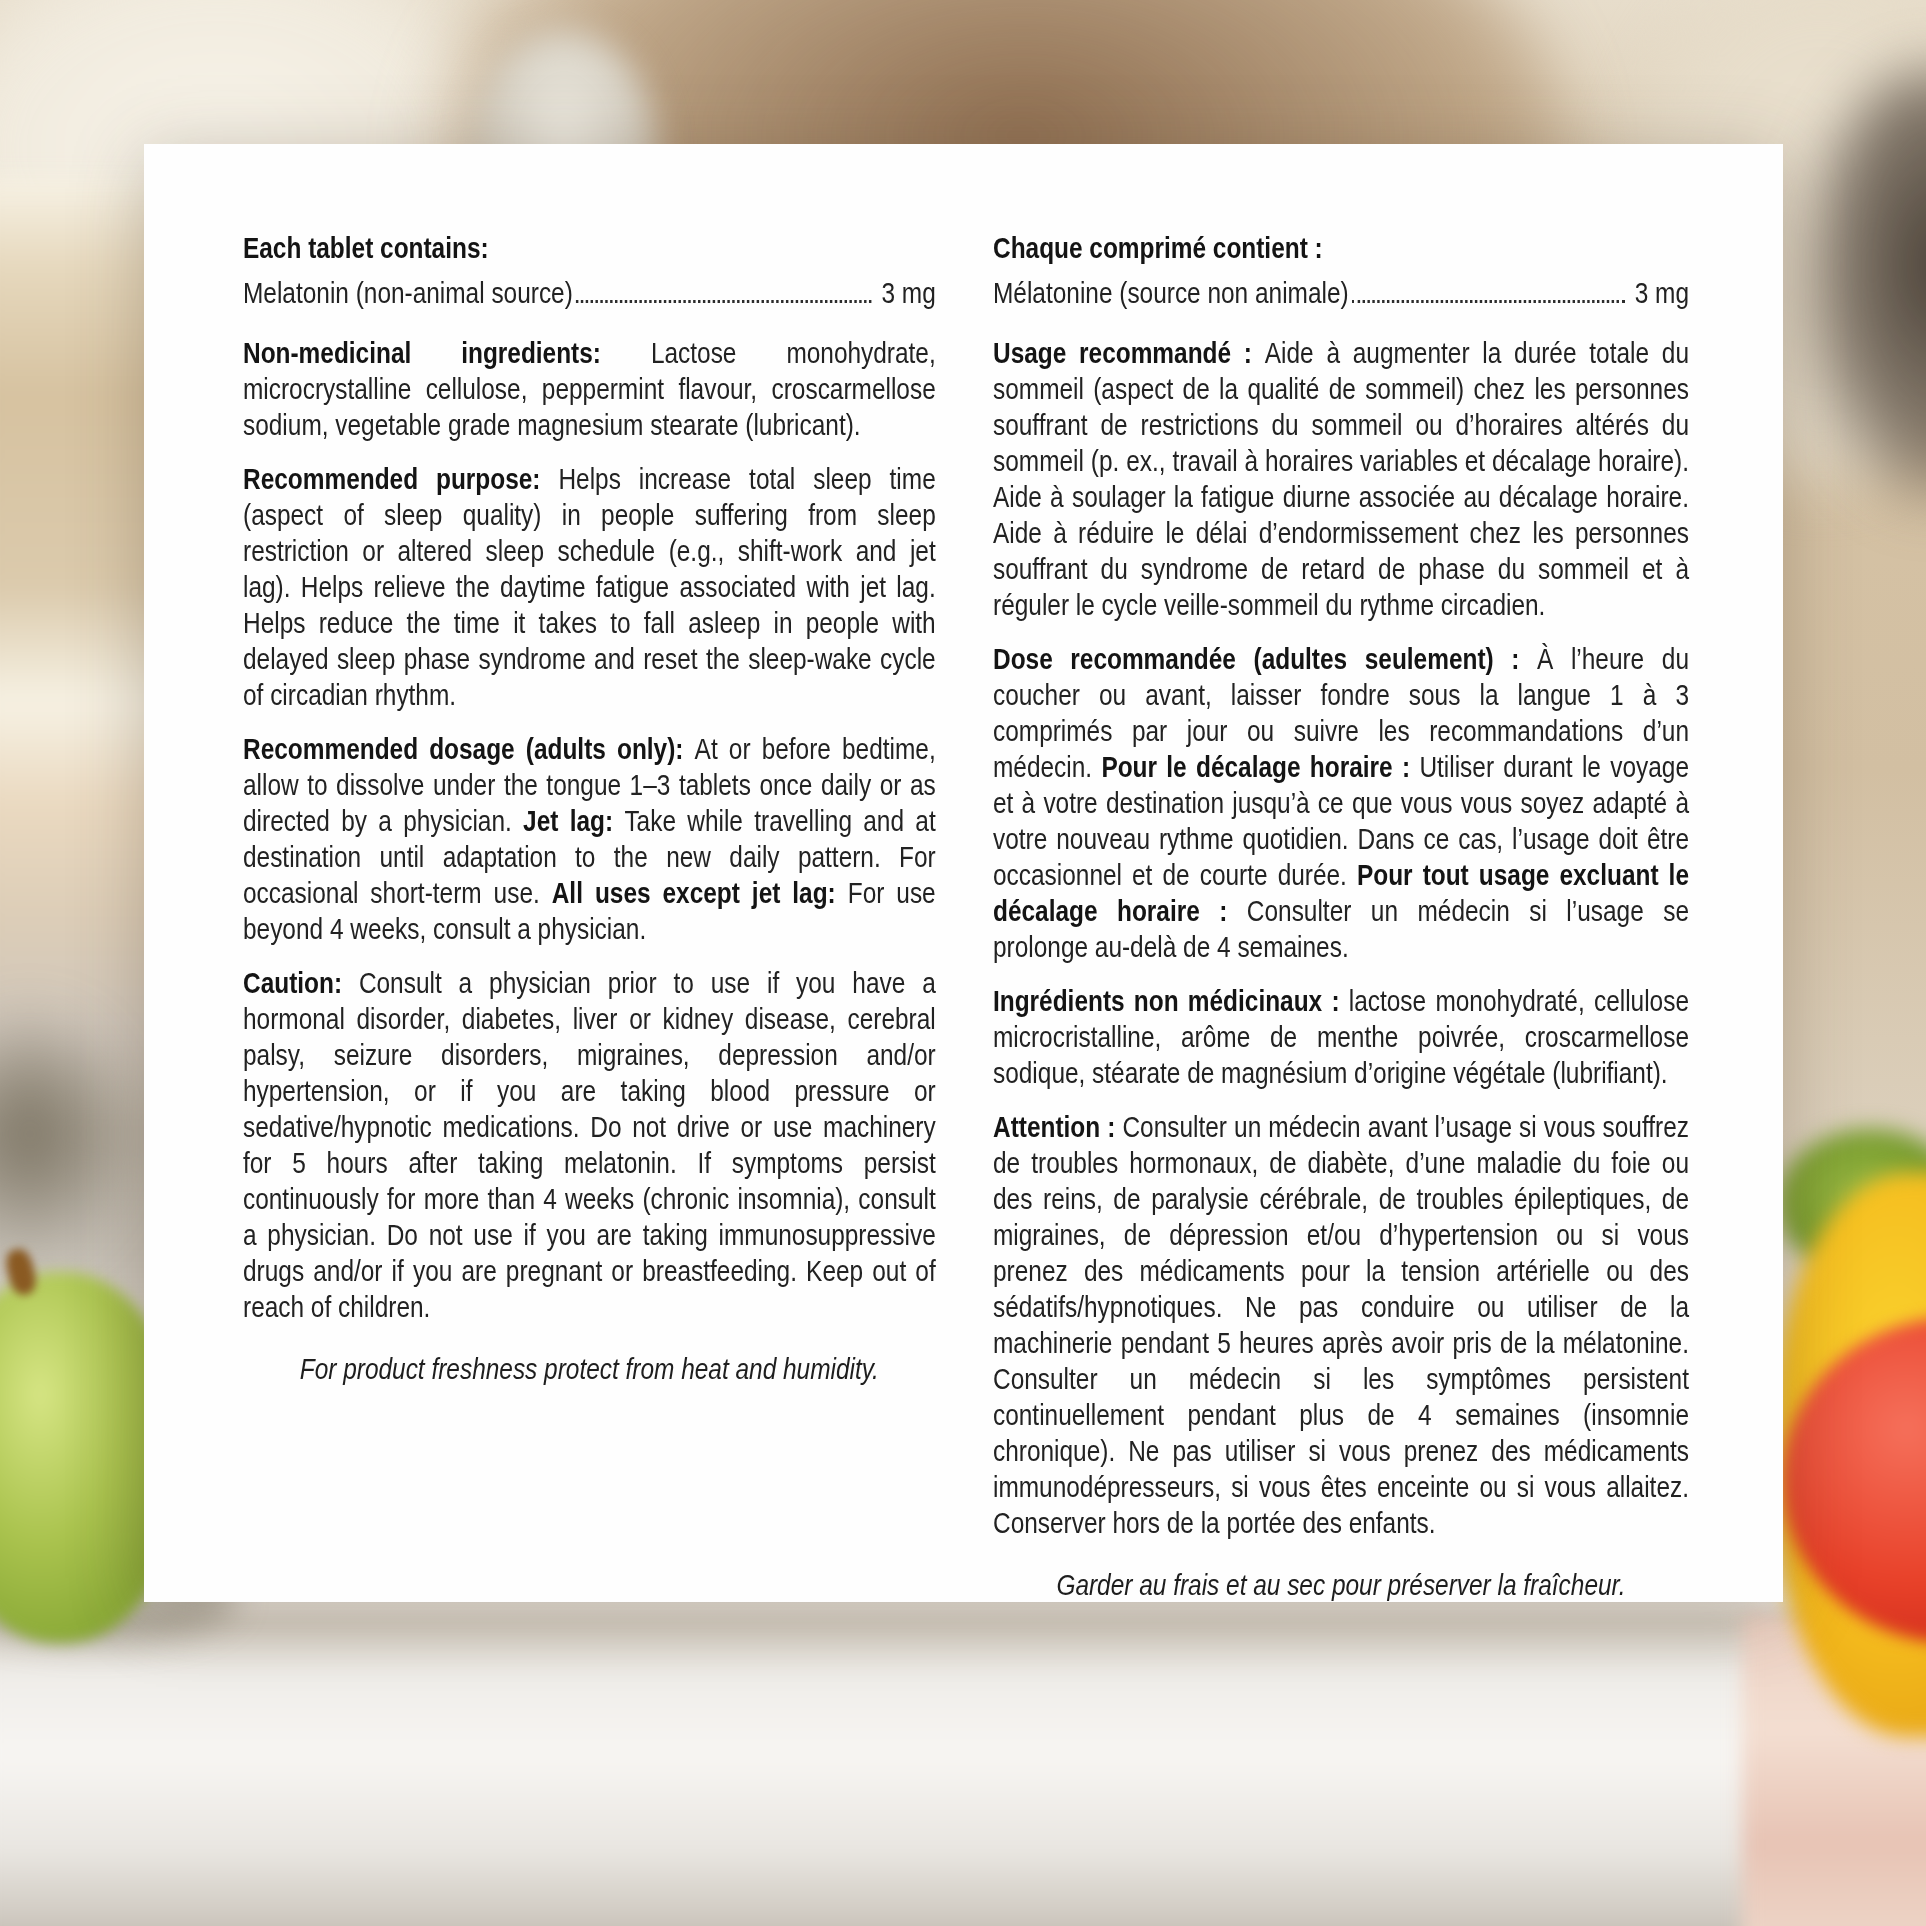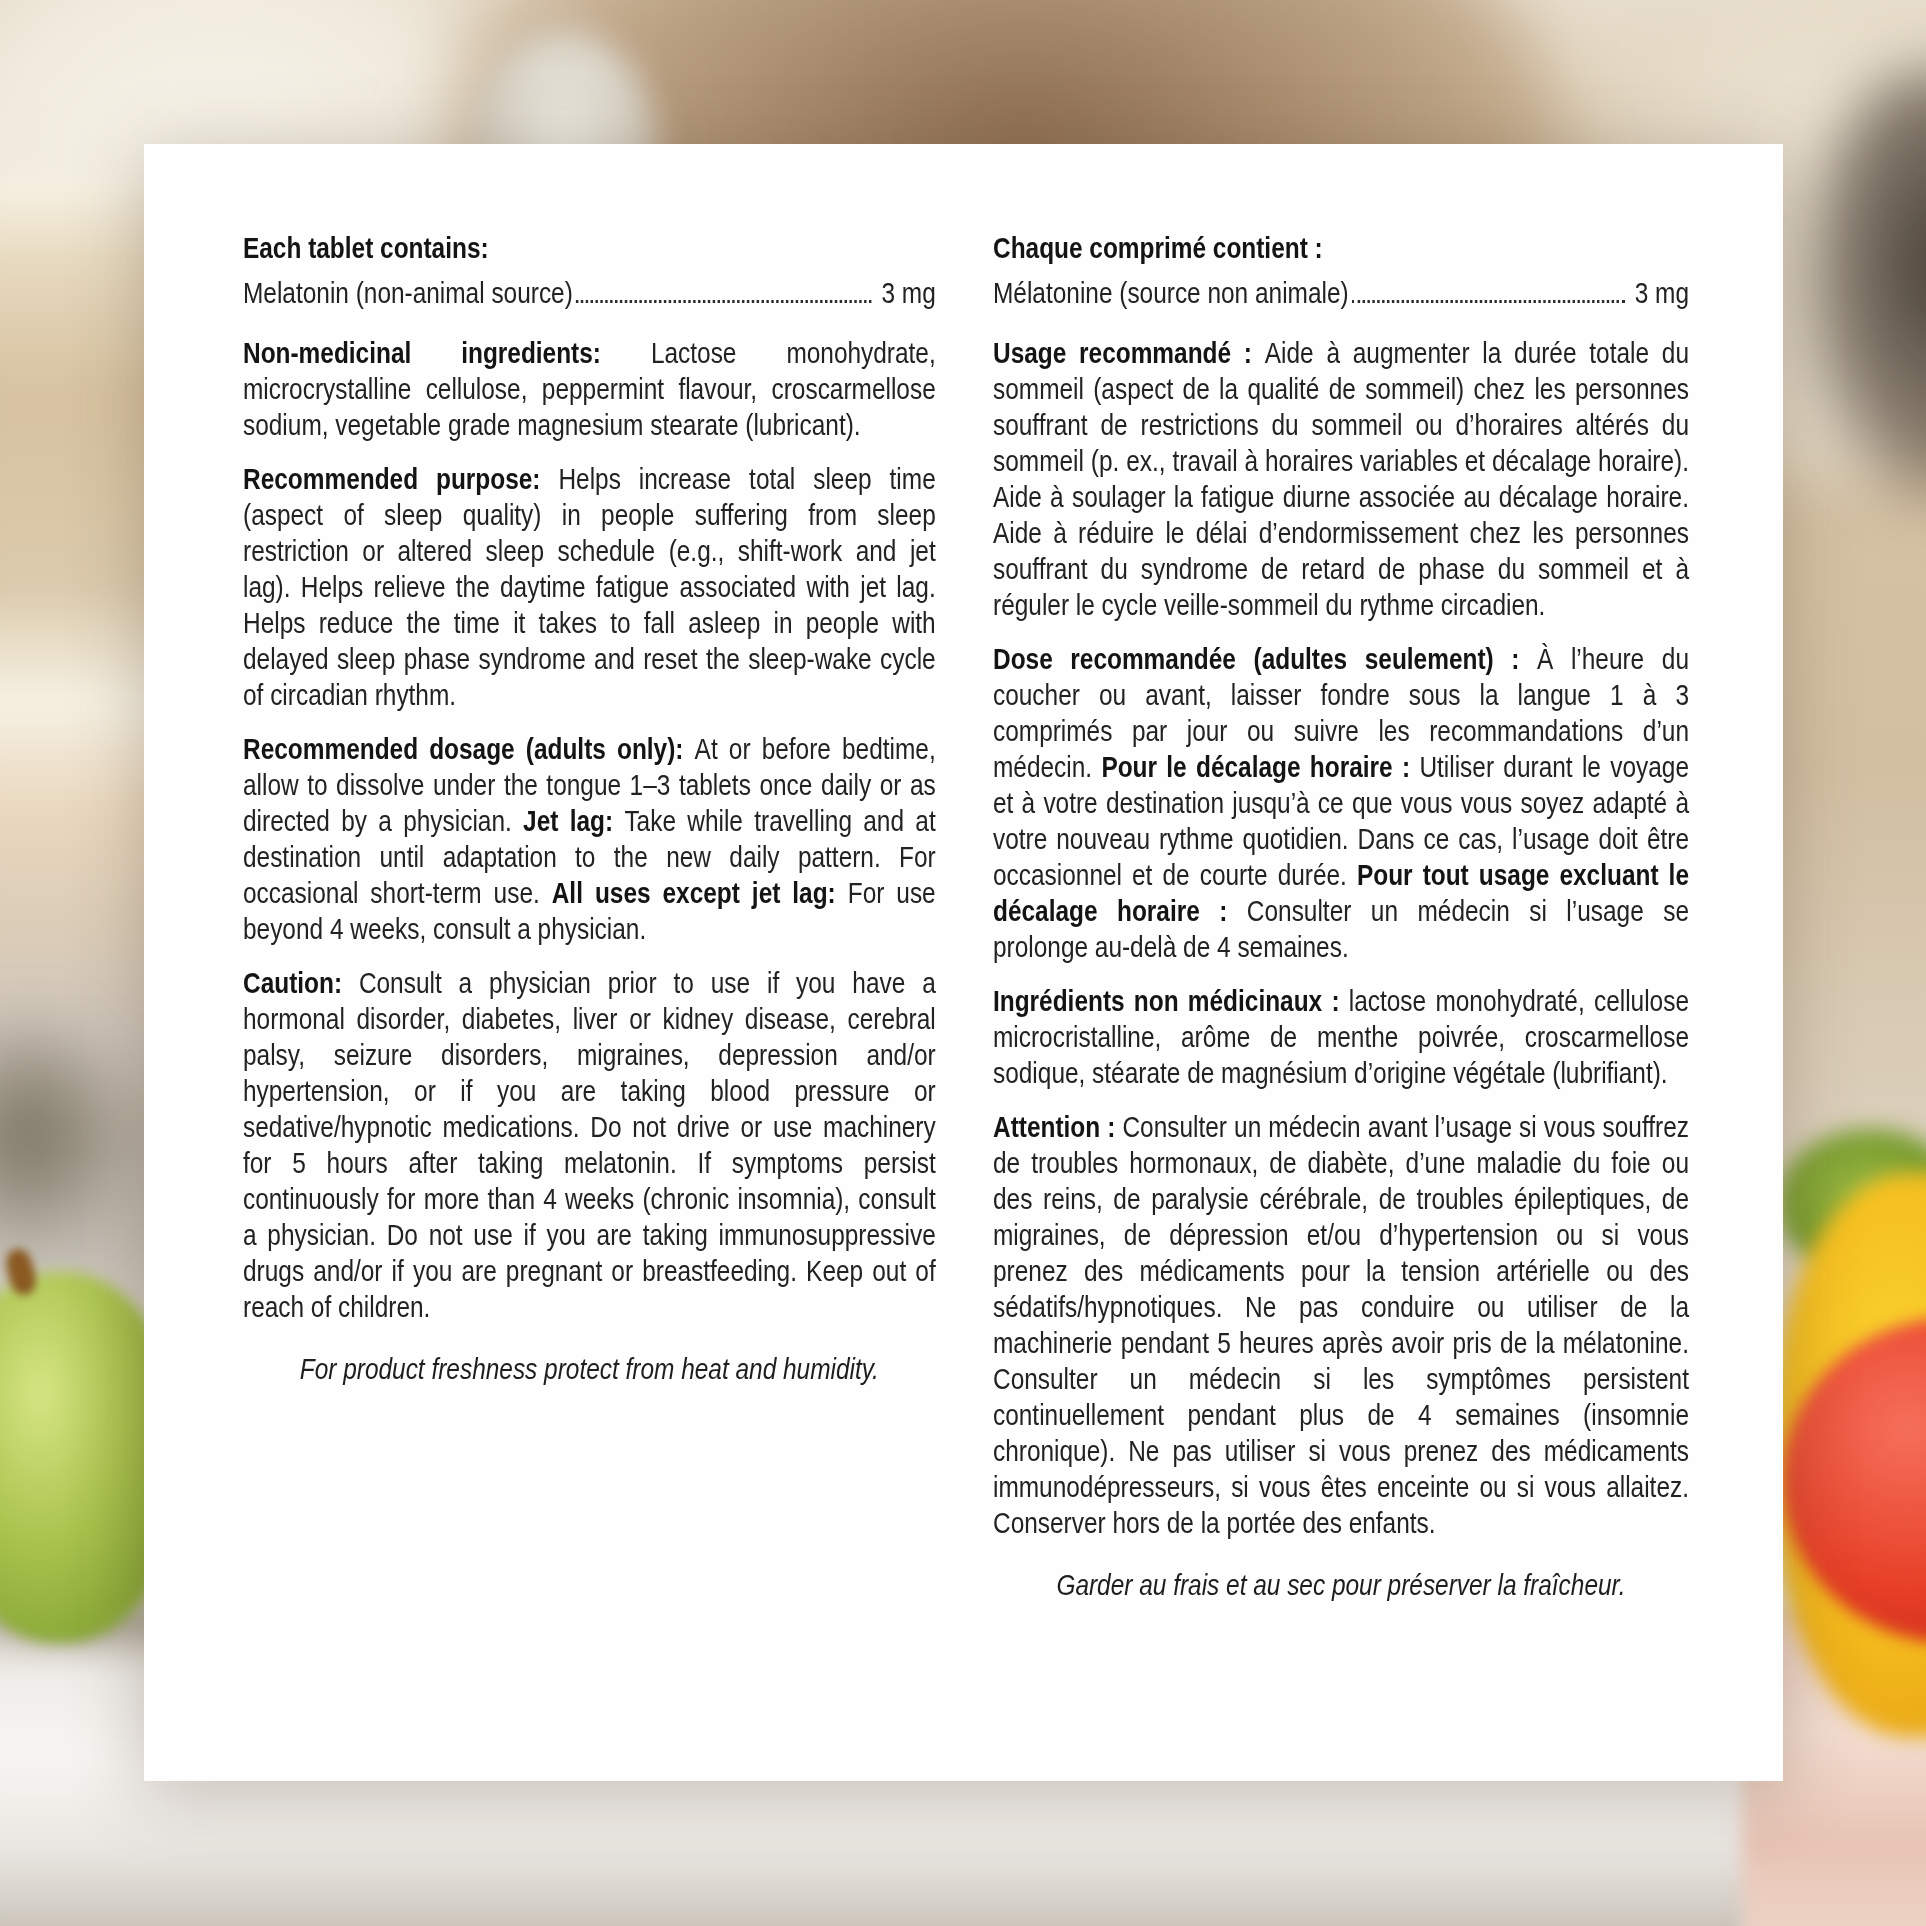--- a/index.html
+++ b/index.html
@@ -41,21 +41,21 @@
   .bg-apple-stem      { left:8px; top:1249px; width:26px; height:46px; border-radius:40%;
     background: #8a5a22; transform: rotate(-14deg); filter: blur(4px); }
   .bg-green-pepper    { left:1777px; top:1129px; width:188px; height:149px; border-radius:50%;
     background: radial-gradient(ellipse at 45% 45%, #9cba45 0%, #73982b 60%, rgba(115,152,43,0) 85%); filter: blur(11px); }
   .bg-yellow-pepper   { left:1772px; top:1173px; width:297px; height:564px; border-radius:46%;
     background: radial-gradient(ellipse at 42% 38%, #fad42f 0%, #f4ba1d 52%, #e19d12 85%); filter: blur(10px); }
   .bg-red-tomato      { left:1782px; top:1317px; width:347px; height:327px; border-radius:50%;
     background: radial-gradient(circle at 36% 34%, #f5705b 0%, #e84129 50%, #c52415 88%); filter: blur(8px); }
 
   .card {
-    position: absolute; left: 144px; top: 144px; width: 1639px; height: 1637px;
+    position: absolute; left: 144px; top: 144px; width: 1639px; height: 1458px;
     background: #fefefe; z-index: 10; overflow: hidden;
     box-shadow: 0 10px 69px rgba(80, 60, 40, 0.30);
   }
   .col {
     position: absolute; top: 86px;
     transform-origin: top left; transform: scaleX(0.814);
     font-size: 30px; line-height: 36px; color: #222;
     letter-spacing: 0;
   }
   .col-en { left: 99px; width: 851px; }

